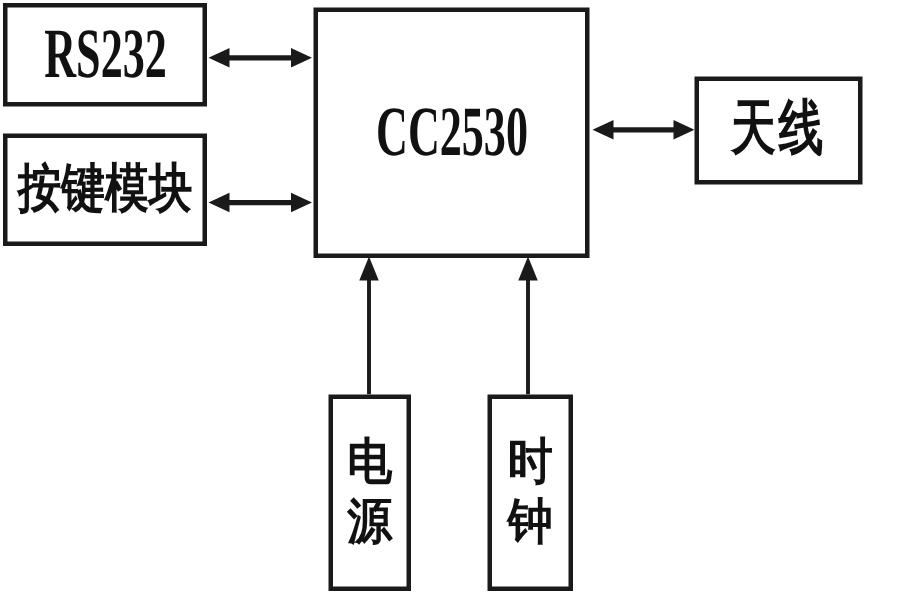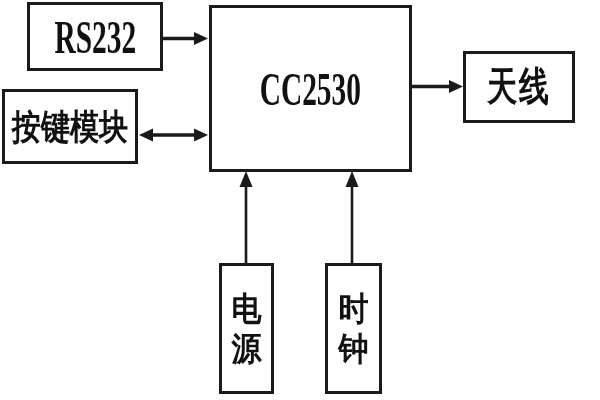--- a/index.html
+++ b/index.html
@@ -39,23 +39,23 @@
     align-items: center;
     justify-content: center;
     box-sizing: border-box;
   }
   .box .label {
     white-space: nowrap;
     line-height: 1;
     font-weight: bold;
   }
   
-  .box-rs232   { left: 2px;   top: 2px;   width: 136px; height: 69px; margin-left: 25px;  }
+  .box-rs232   { left: 2px;   top: 2px;   width: 136px; height: 69px;  }
   .box-keypad  { left: 2px;   top: 89px;  width: 136px; height: 75px;  }
-  .box-cc2530  { left: 209px; top: 5px;   width: 203px; height: 167px; }
+  .box-cc2530  { left: 209px; top: 5px;   width: 184px; height: 167px; }
   .box-antenna { left: 463px; top: 51px;  width: 112px; height: 72px;  }
   .box-power   { left: 219px; top: 263px; width: 55px;  height: 131px; }
   .box-clock   { left: 325px; top: 263px; width: 57px;  height: 131px; }
 
   .label-latin {
     font-size: 42px;
     transform: scale(0.70, 1.12);
   }
   .label-cjk4 {
     font-size: 30px;

